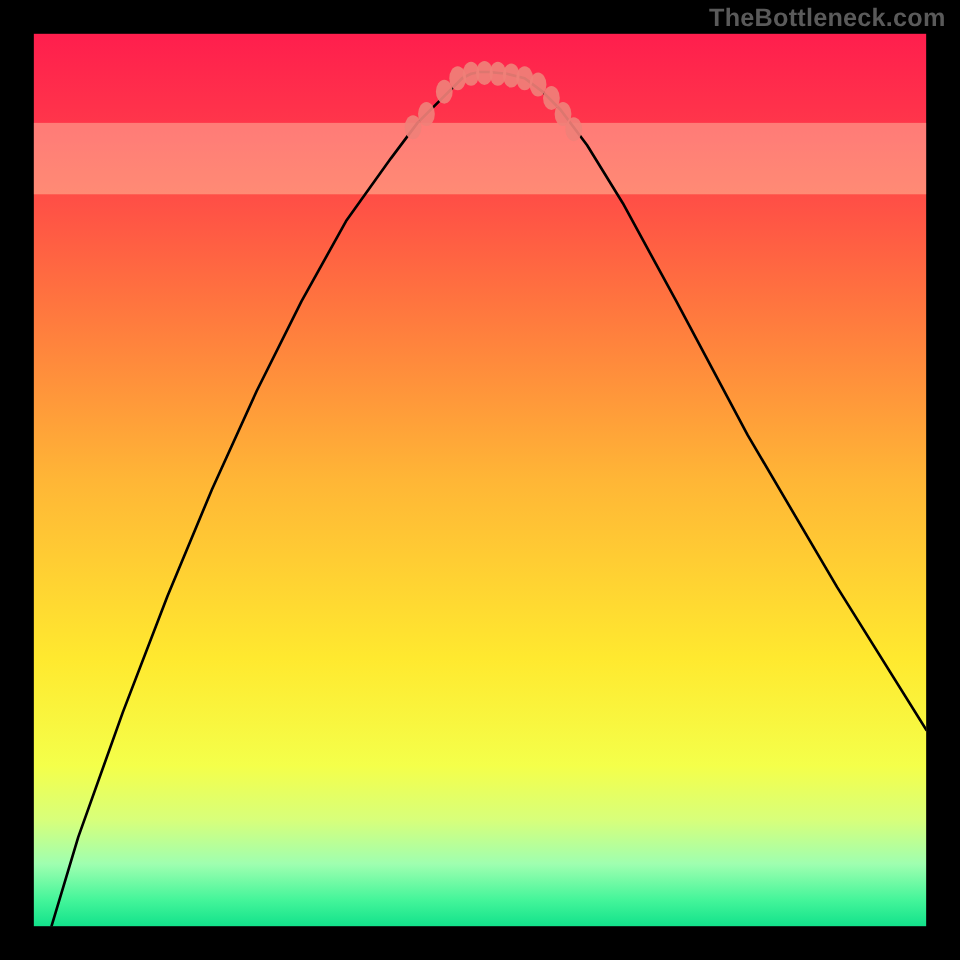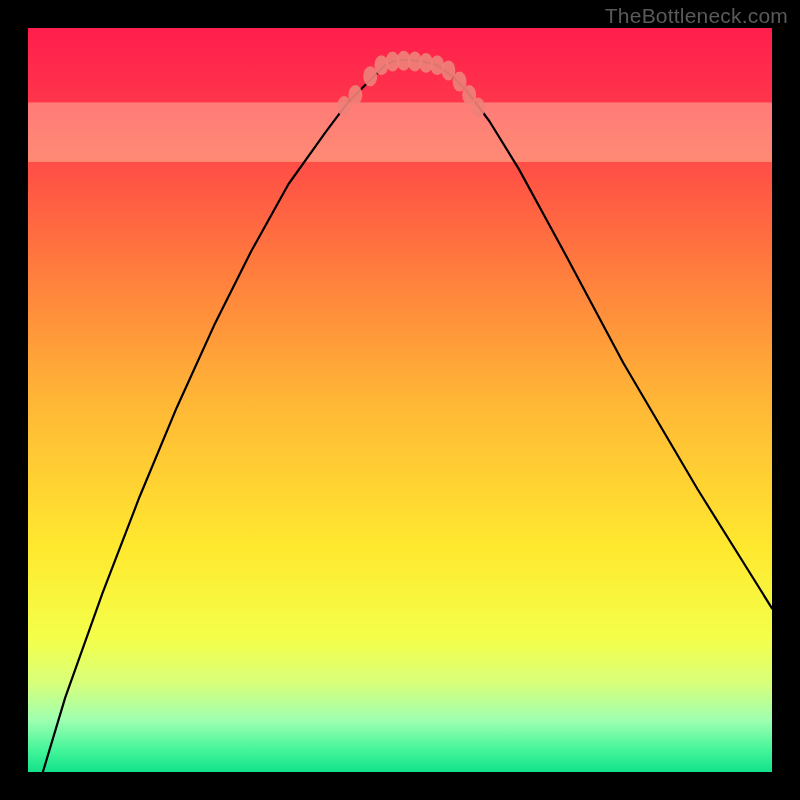--- a/index.html
+++ b/index.html
@@ -24,21 +24,21 @@
     left: 28px;
     width: 744px;
     height: 744px;
   }
   .watermark {
     position: absolute;
     top: 4px;
     right: 12px;
     color: #5a5a5a;
     font-size: 21px;
-    font-weight: 400;
+    font-weight: 700;
     letter-spacing: 0.2px;
     z-index: 10;
   }
   svg { display: block; }
 </style>
 </head>
 <body>
 
 <div class="frame">
   <div class="watermark">TheBottleneck.com</div>

